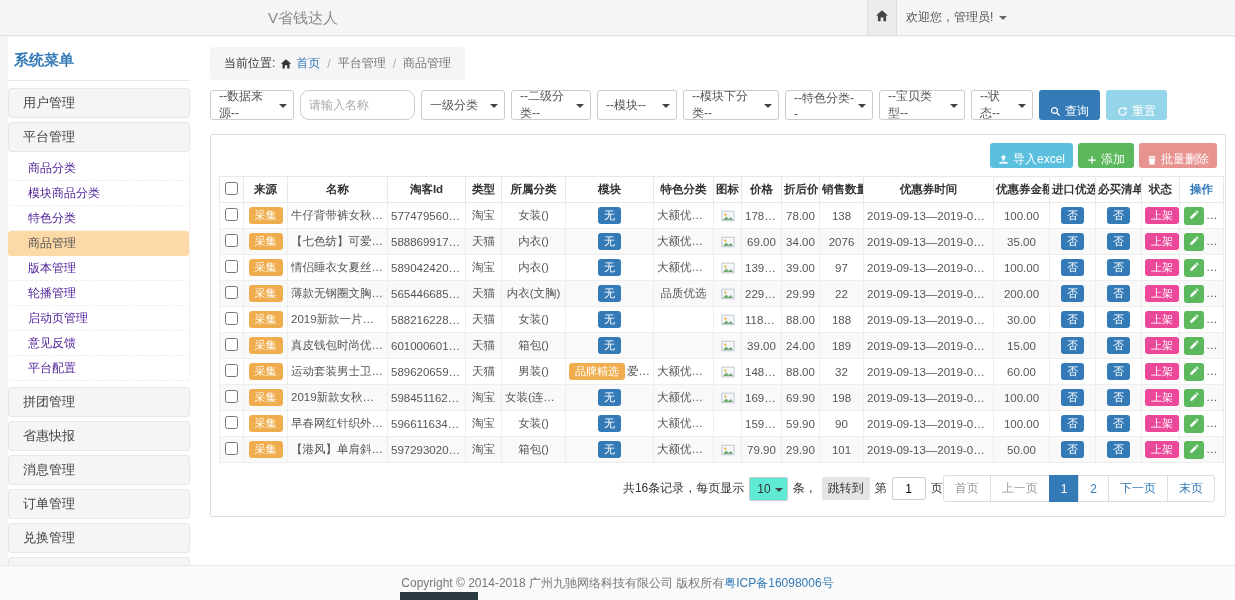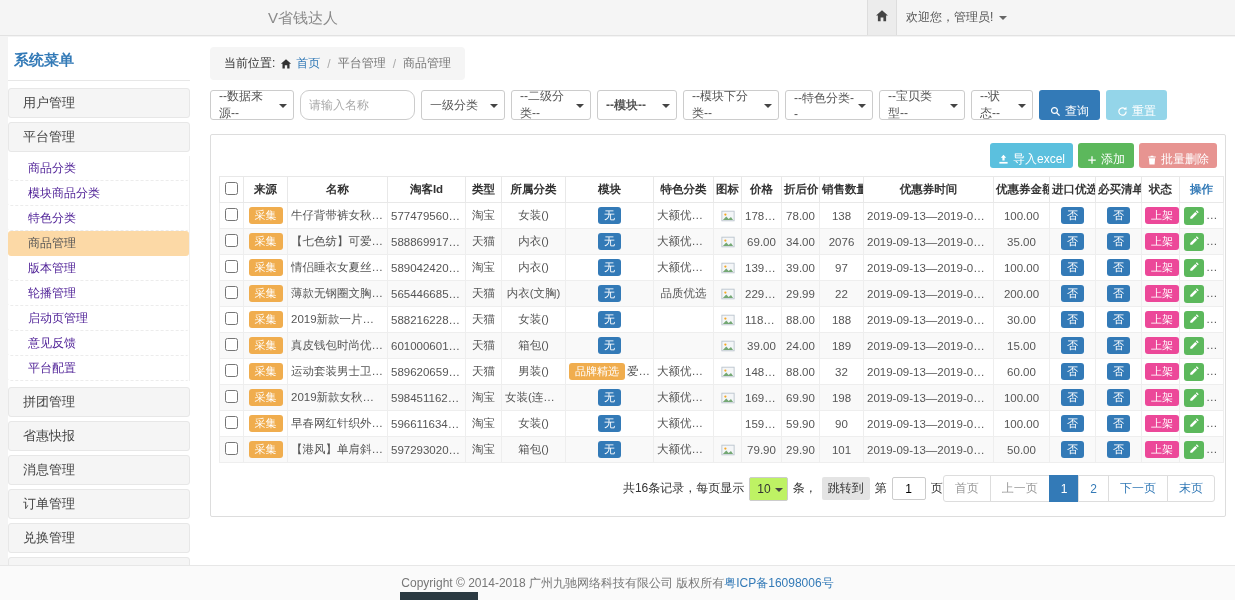--- a/index.html
+++ b/index.html
@@ -58,21 +58,21 @@
   .badge.green{background:#ec4899}
   .mod-text{margin-left:2px}
   .op-btn{width:20px;height:18px;border:none;border-radius:3px;display:inline-flex;align-items:center;justify-content:center;cursor:pointer;margin:0 1px;vertical-align:middle}
   .op-edit{background:#5cb85c}
   .op-del{background:#d9534f}
   .thumb{display:inline-flex;vertical-align:middle}
   .cb{width:13px;height:13px;cursor:pointer}
 
   .pager{display:flex;justify-content:flex-end;align-items:center;margin-top:12px;padding:0 2px 6px;font-size:12px;color:#333}
   .pager-left{display:flex;align-items:center;gap:5px}
-  .ps-select{position:relative;height:24px;border:1px solid #ccc;border-radius:2px;background:#bef264;display:flex;align-items:center;padding:0 16px 0 7px;cursor:pointer}
+  .ps-select{position:relative;height:24px;border:1px solid #ccc;border-radius:2px;background:#5eead4;display:flex;align-items:center;padding:0 16px 0 7px;cursor:pointer}
   .ps-select .sel-caret{position:absolute;right:4px;top:10px}
   .jump-label{background:#e4e4e4;padding:3px 6px;border-radius:2px;cursor:pointer}
   .jump-input{width:34px;height:23px;border:1px solid #ccc;border-radius:2px;text-align:center;font-size:12px;outline:none}
   .pager-right{display:flex}
   .pg-btn{border:1px solid #ddd;background:#fff;padding:4px 11px;font-size:12px;color:#337ab7;cursor:pointer;margin-left:-1px}
   .pg-btn:first-child{border-radius:3px 0 0 3px;margin-left:0}
   .pg-btn:last-child{border-radius:0 3px 3px 0}
   .pg-btn.disabled{color:#999}
   .pg-btn.active{background:#337ab7;border-color:#337ab7;color:#fff}
 
@@ -149,21 +149,21 @@
       </div>
       <input class="f-input" placeholder="请输入名称" style="">
       <div class="f-select" style="width: 84px;">
         <span>一级分类</span>
         <span class="sel-caret"></span>
       </div>
       <div class="f-select" style="width: 80px;">
         <span>--二级分类--</span>
         <span class="sel-caret"></span>
       </div>
-      <div class="f-select" style="width: 80px; font-weight: bold;">
+      <div class="f-select" style="width: 80px;">
         <span>--模块--</span>
         <span class="sel-caret"></span>
       </div>
       <div class="f-select" style="width: 96px;">
         <span>--模块下分类--</span>
         <span class="sel-caret"></span>
       </div>
       <div class="f-select" style="width: 88px;">
         <span>--特色分类--</span>
         <span class="sel-caret"></span>

